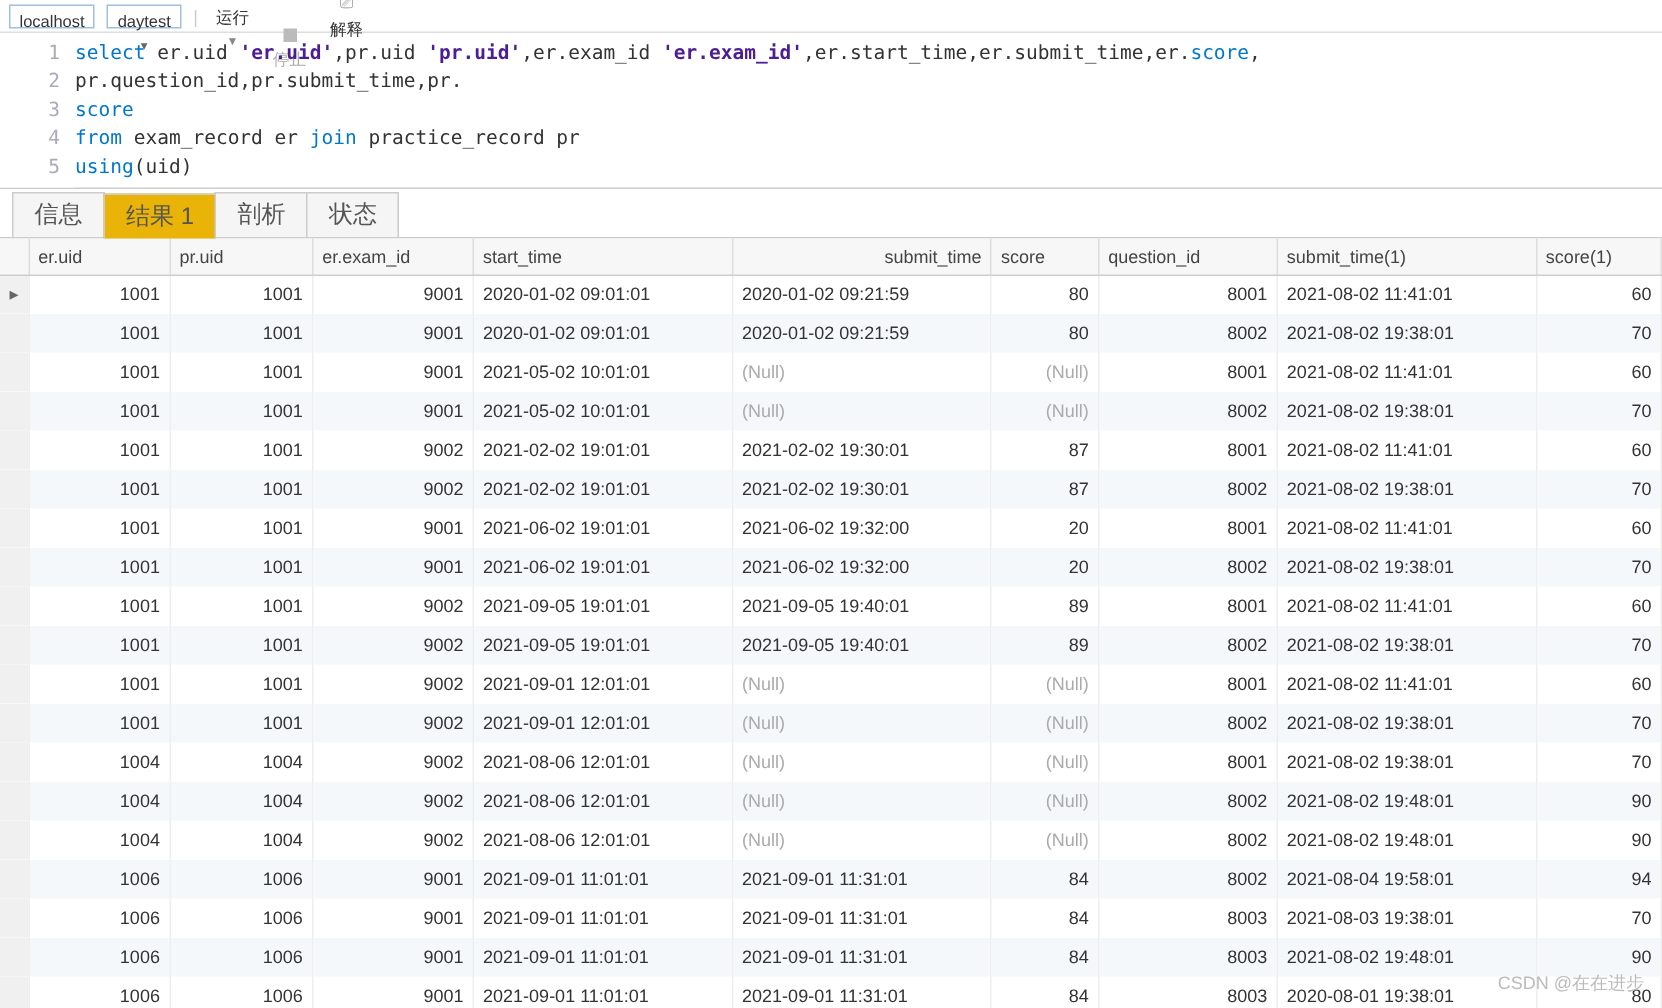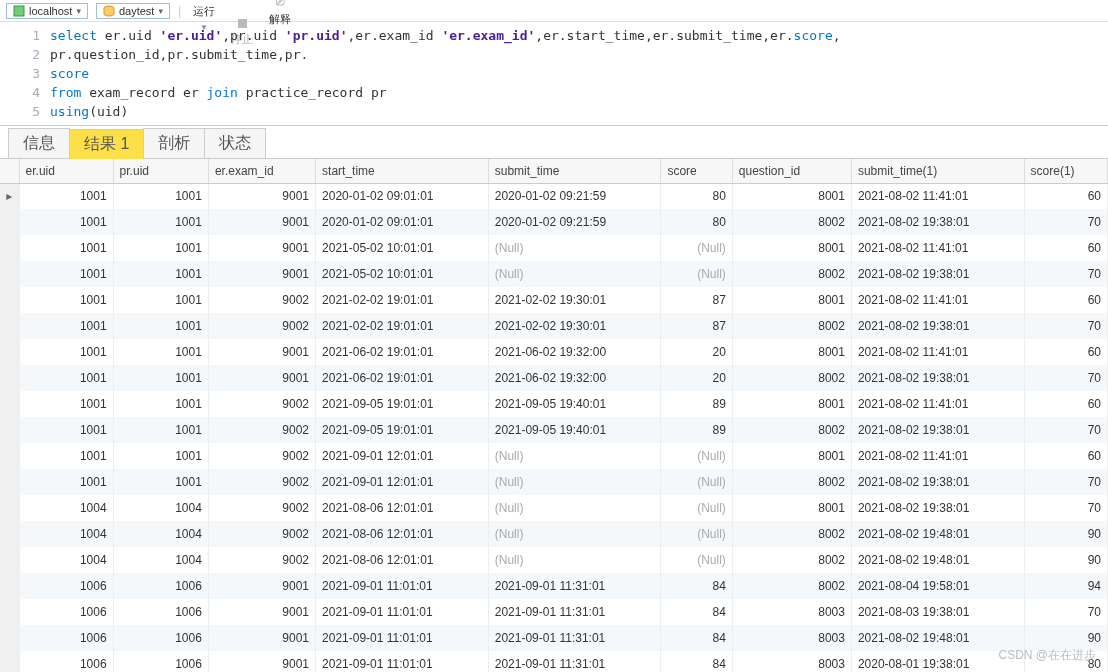--- a/index.html
+++ b/index.html
@@ -1,32 +1,32 @@
 <!DOCTYPE html>
 <html><head>
 <meta charset="utf-8">
 <style>
 * { margin: 0; padding: 0; box-sizing: border-box; }
 body { font-family: "Microsoft YaHei", Arial, sans-serif; font-size: 12px; color: #333; background: #fff; width: 1108px; }
 .toolbar { display: flex; align-items: center; gap: 8px; padding: 2px 6px; border-bottom: 1px solid #ddd; height: 22px; }
-.combo { display: flex; align-items: center; gap: 4px; border: 1px solid #a0c0e0; background: #fff; padding: 1px 6px; height: 16px; font-size: 11px; }
+.combo { display: flex; align-items: center; gap: 4px; border: 1px solid #a0c0e0; background: #fff; padding: 1px 6px; height: 16px; font-size: 11px; flex-direction: column; }
 .combo .ico { width: 12px; height: 12px; }
 .combo .chev { font-size: 9px; color: #666; }
 .tbtn { display: flex; align-items: center; gap: 4px; font-size: 11px; color: #333; padding: 1px 4px; flex-direction: column; }
 .tbtn.disabled { color: #aaa; margin-top: 44px; }
 .tri-green { width: 0; height: 0; border-left: 8px solid #2a8; border-top: 5px solid transparent; border-bottom: 5px solid transparent; }
 .sq-gray { width: 9px; height: 9px; background: #bbb; }
 .editor { display: flex; font-family: Consolas, monospace; font-size: 13px; border-bottom: 1px solid #ccc; }
 .gutter { width: 50px; background: #fff; color: #aab; text-align: right; padding: 4px 10px 4px 0; user-select: none; line-height: 19px; }
 .code { padding: 4px 0; line-height: 19px; white-space: pre; }
 .kw { color: #0077cc; }
 .str { color: #4c1d95; font-weight: bold; }
 .tabs { display: flex; border-bottom: 1px solid #ccc; margin-top: 2px; padding-left: 8px; }
 .tab { padding: 4px 14px; border: 1px solid #ccc; border-bottom: none; margin-right: -1px; background: #f5f5f5; color: #555; font-size: 16px; }
-.tab.active { background: #fde047; position: relative; top: 1px; }
+.tab.active { background: #eab308; position: relative; top: 1px; }
 .grid { width: 100%; border-collapse: collapse; table-layout: fixed; }
 .grid th { text-align: left; font-weight: normal; padding: 4px 6px; border-right: 1px solid #ddd; border-bottom: 1px solid #ccc; background: #f7f7f7; color: #444; font-size: 12px; height: 24px; }
 .grid td { padding: 3px 6px; border-right: 1px solid #eee; height: 26px; font-size: 12px; white-space: nowrap; overflow: hidden; }
 .grid tbody tr:nth-child(even) { background: #f4f8fb; }
 .grid .num { text-align: right; }
 .grid .null { color: #aaa; }
 .rowhandle { width: 16px; background: #f0f0f0; border-right: 1px solid #ddd; text-align: center; color: #666; }
 .watermark { position: fixed; right: 12px; bottom: 8px; color: #bbb; font-size: 12px; }
 </style>
 </head>
@@ -83,21 +83,21 @@
   </div>
 
 <table class="grid">
   <thead>
       <tr id="gridhead">
         <th class="rowhandle" style="width: 16px;"></th>
         <th style="width: 79px;">er.uid</th>
         <th style="width: 80px;">pr.uid</th>
         <th style="width: 90px;">er.exam_id</th>
         <th style="width: 145px;">start_time</th>
-        <th style="width: 145px;">submit_time</th>
+        <th style="width: 145px; text-align: right;">submit_time</th>
         <th style="width: 60px;">score</th>
         <th style="width: 100px;">question_id</th>
         <th style="width: 145px; margin-top: 36px;">submit_time(1)</th>
         <th style="width: 70px;">score(1)</th>
       </tr>
     </thead>
   <tbody id="gridbody">
       <tr>
         <td class="rowhandle">▸</td>
         <td class="num">1001</td>

